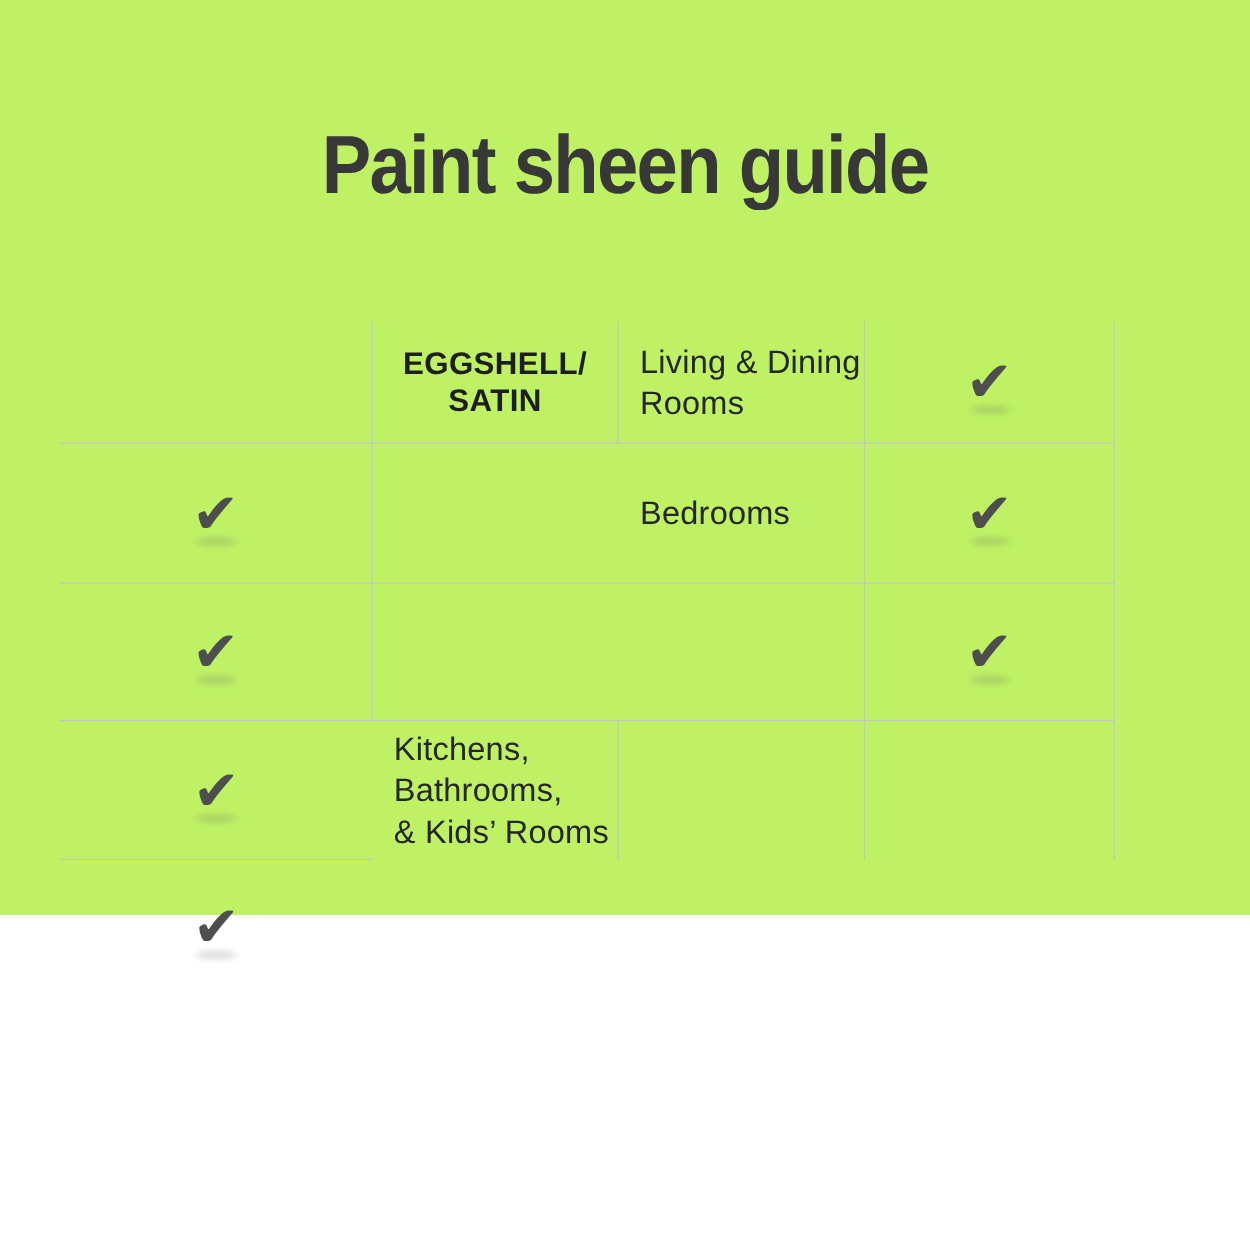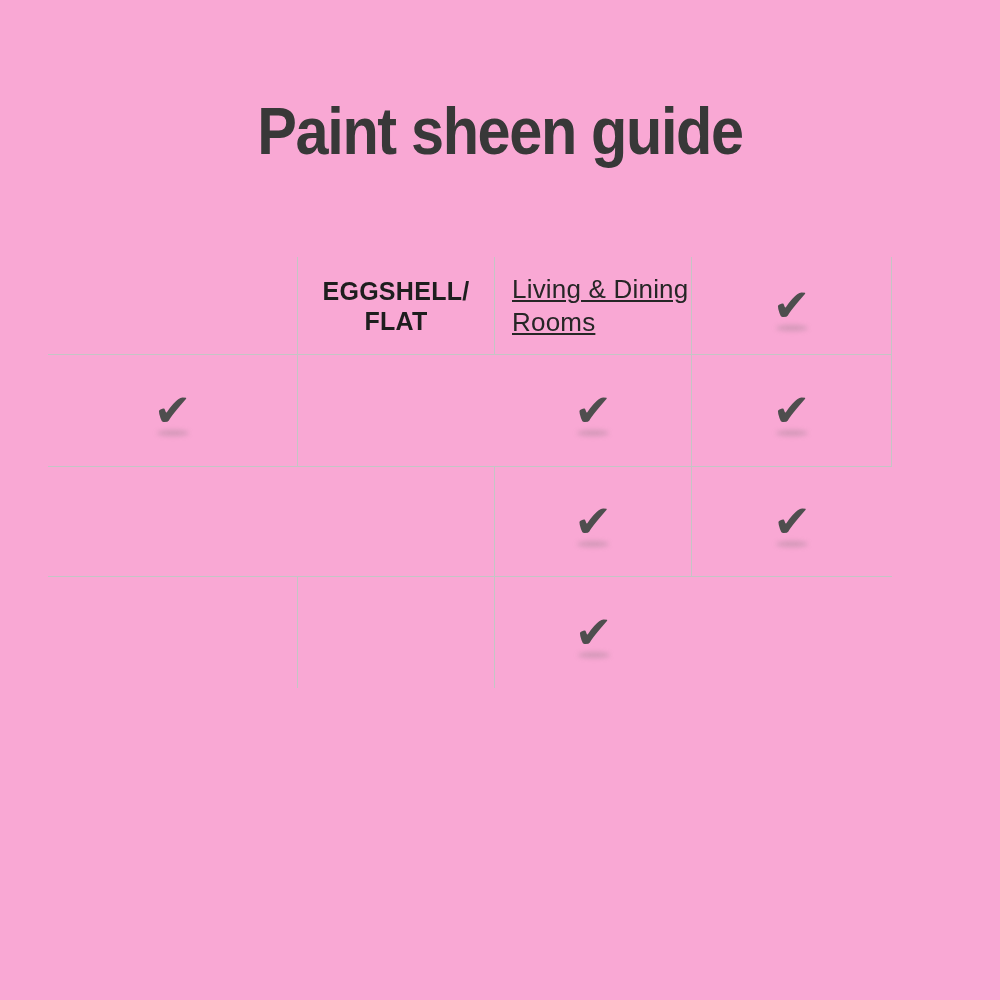--- a/index.html
+++ b/index.html
@@ -7,22 +7,22 @@
     padding: 0;
     background: #ffffff;
     width: 1000px;
     height: 1000px;
     font-family: "Liberation Sans", sans-serif;
     overflow: hidden;
   }
   .page {
     position: relative;
     width: 1000px;
-    height: 1000px;
-    background: #f9a8d4;
+    height: 732px;
+    background: #bef264;
   }
   .title {
     position: absolute;
     top: 94px;
     left: 0;
     right: 0;
     margin: 0;
     text-align: center;
     font-size: 66px;
     line-height: 74px;
@@ -62,21 +62,20 @@
     white-space: pre-line;
   }
   .rowlabel {
     justify-content: flex-start;
     padding-left: 17px;
     font-size: 26px;
     color: #262626;
     line-height: 33px;
     white-space: pre-line;
     letter-spacing: 0.2px;
-    text-decoration: underline;
   }
   .check {
     position: relative;
     font-family: "DejaVu Sans", sans-serif;
     font-size: 45px;
     line-height: 45px;
     color: #4e4e4e;
     min-width: 1px;
     min-height: 45px;
     display: inline-block;
@@ -99,54 +98,58 @@
 <body>
 
 <div class="page">
 
   <h1 class="title">Paint sheen guide</h1>
 
   <div class="sheen-table">
 
     <div class="cell corner c1 r1"></div>
     <div class="cell colhead c3 r1">EGGSHELL/
-FLAT</div>
+SATIN</div>
 
     <div class="cell rowlabel c1 r2">Living &amp; Dining
 Rooms</div>
     <div class="cell checkcell c2 r2">
       <span class="check">✔</span>
     </div>
     <div class="cell checkcell c3 r2">
       <span class="check">✔</span>
     </div>
     <div class="cell checkcell c4 r2">
       <span class="check"></span>
     </div>
 
+    <div class="cell rowlabel c1 r3">Bedrooms</div>
     <div class="cell checkcell c2 r3">
       <span class="check">✔</span>
     </div>
     <div class="cell checkcell c3 r3">
       <span class="check">✔</span>
     </div>
     <div class="cell checkcell c4 r3">
       <span class="check"></span>
     </div>
 
     <div class="cell checkcell c2 r4">
       <span class="check"></span>
     </div>
     <div class="cell checkcell c3 r4">
       <span class="check">✔</span>
     </div>
     <div class="cell checkcell c4 r4">
       <span class="check">✔</span>
     </div>
 
+    <div class="cell rowlabel c1 r5">Kitchens,
+Bathrooms,
+&amp; Kids’ Rooms</div>
     <div class="cell checkcell c2 r5">
       <span class="check"></span>
     </div>
     <div class="cell checkcell c3 r5">
       <span class="check"></span>
     </div>
     <div class="cell checkcell c4 r5">
       <span class="check">✔</span>
     </div>
 

